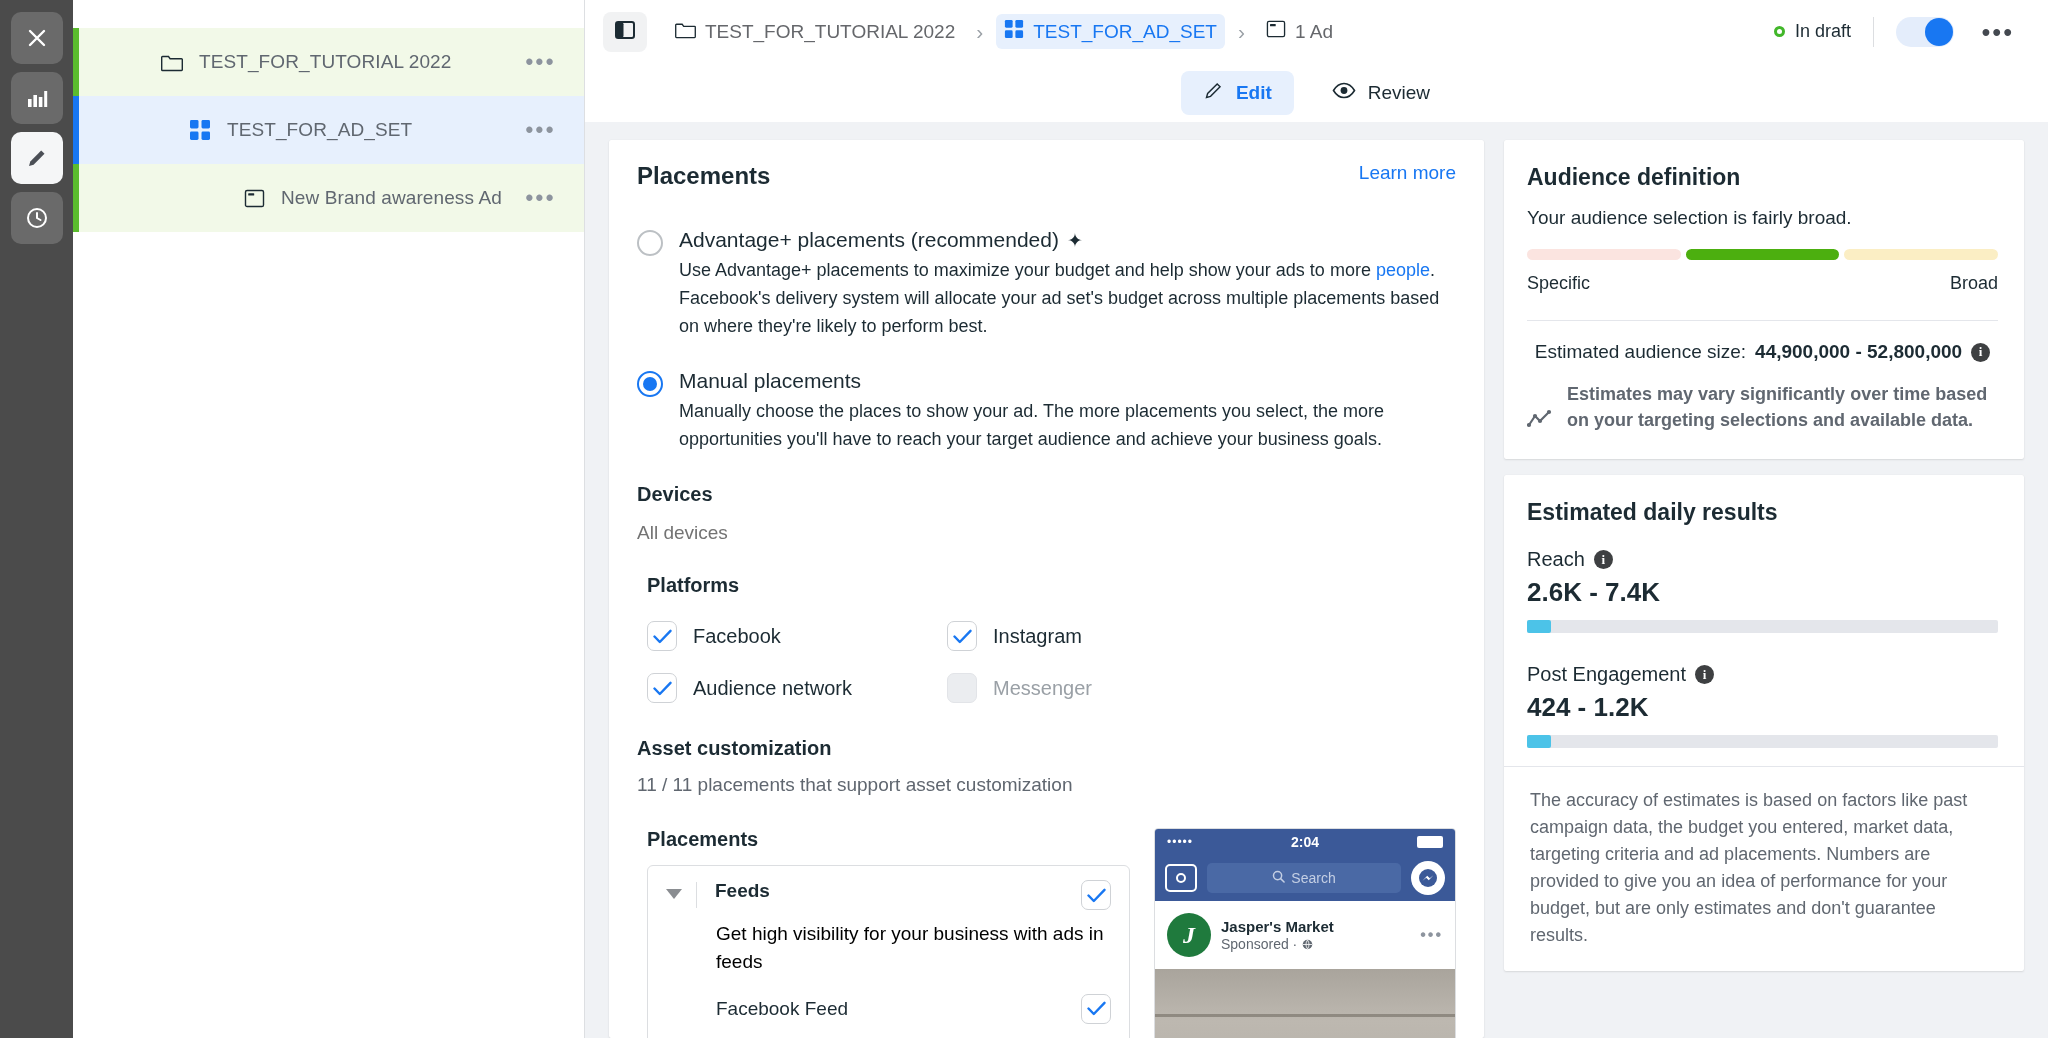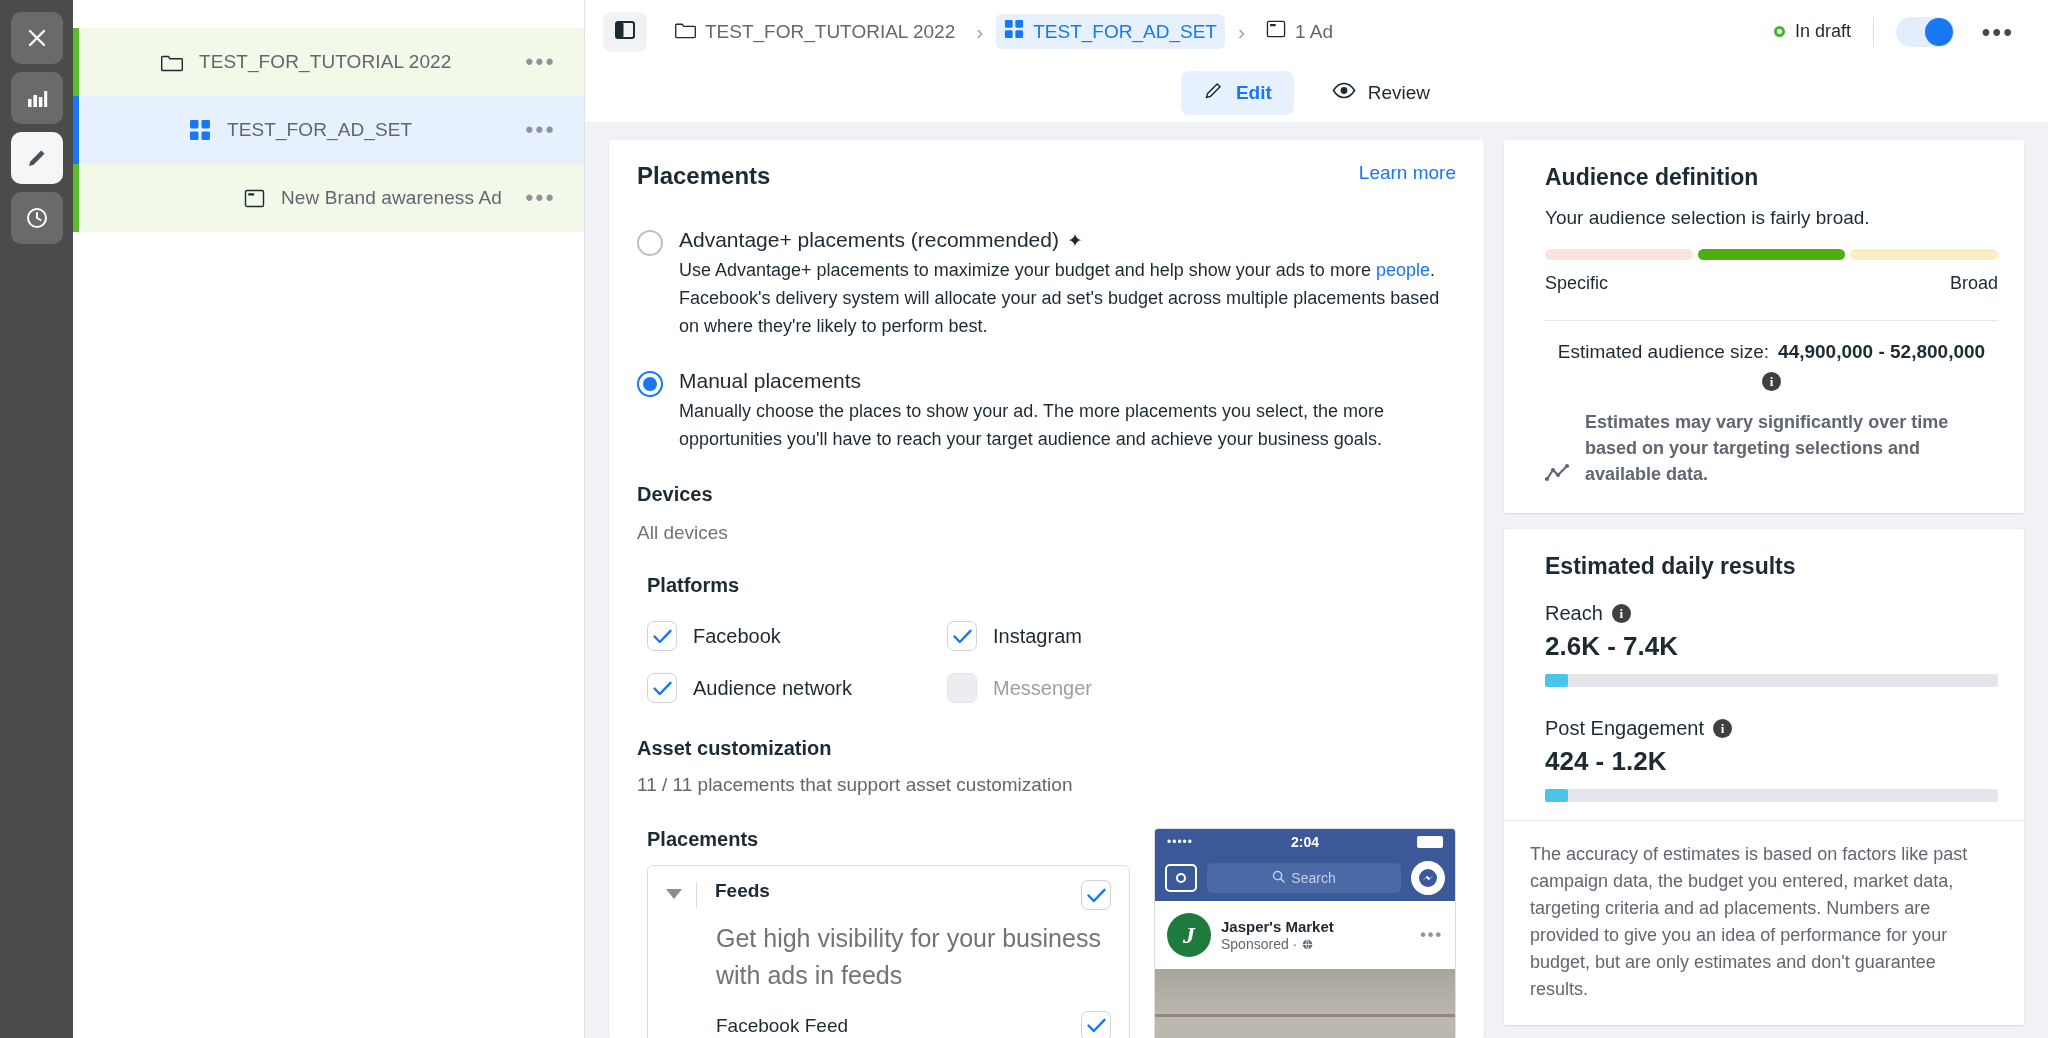--- a/index.html
+++ b/index.html
@@ -178,21 +178,21 @@
   .chk-label { font-size: 20px; color: #1c2b33; }
   .chk-label.disabled { color: #9aa0a6; }
 
   .placebox { border:1px solid #dcdee1; border-radius: 6px; margin-top: 14px; }
   .place-row { display:flex; align-items:flex-start; padding: 14px 18px 0 18px; }
   .caret { width: 0; height:0; border-left: 8px solid transparent; border-right: 8px solid transparent;
            border-top: 10px solid #8a8d91; margin-top: 9px; cursor:pointer; }
   .place-divider { width:1px; background:#dcdee1; height: 26px; margin: 2px 0 0 14px; }
   .place-main { flex:1; padding-left: 18px; }
   .place-title { font-size: 19px; font-weight:700; color:#1c2b33; }
-  .place-desc { font-size: 25px; color:#737373; line-height:1.45; margin-top: 6px; max-width: 390px; }
+  .place-desc { font-size: 19px; color:#000000; line-height:1.45; margin-top: 6px; max-width: 390px; }
   .place-sub { font-size: 19px; color:#1c2b33; }
 
   .preview {
     width: 302px; margin-left: 24px; flex: 0 0 302px;
     border: 1px solid #dcdee1; border-radius: 4px; overflow:hidden;
     align-self: flex-start; background: #fff;
   }
   .ph-status { background:#3b5998; height: 26px; display:flex; align-items:center; justify-content:space-between; padding: 0 12px; }
   .ph-dots { color:#fff; font-size:12px; letter-spacing:1px; }
   .ph-time { color:#fff; font-size: 14px; font-weight:700; }
@@ -209,21 +209,21 @@
   .ph-name { font-size: 15px; font-weight:700; color:#1c2b33; }
   .ph-spons { font-size: 14px; color:#606770; }
   .ph-kebab { margin-left:auto; color:#8d949e; letter-spacing:2px; font-weight:700; }
   .ph-img { height: 130px; background:
       radial-gradient(ellipse 120px 70px at 50% 130%, #d79a4a 0%, #c07f33 45%, rgba(192,127,51,0) 70%),
       linear-gradient(180deg,#a9a49c 0%, #bdb8b0 40%, #b3aea6 100%);
       position: relative; overflow:hidden; }
   .ph-img::after{ content:""; position:absolute; left:0; right:0; top:34%; height:3px; background:rgba(90,84,76,.45); }
 
   
-  .rc { padding: 24px 26px 26px 41px; }
+  .rc { padding: 24px 26px 26px 23px; }
   .rc-title { font-size: 23px; font-weight:700; color:#1c2b33; }
   .rc-text { font-size: 19px; color:#1c2b33; margin-top: 16px; }
   .meter { display:flex; gap: 5px; margin-top: 20px; }
   .meter span { height: 11px; border-radius: 6px; flex:1; }
   .meter .s1 { background:#fbe4e0; }
   .meter .s2 { background:#4caf0f; }
   .meter .s3 { background:#fbeec4; }
   .meter-labels { display:flex; justify-content:space-between; font-size:18px; color:#1c2b33; margin-top: 13px; }
   .hr { height:1px; background:#e4e6eb; margin: 26px 0 0 0; }
   .aud-size { font-size: 19px; color:#1c2b33; margin-top: 20px; display:flex; align-items:center; gap: 9px; flex-wrap:wrap;justify-content:center;}

